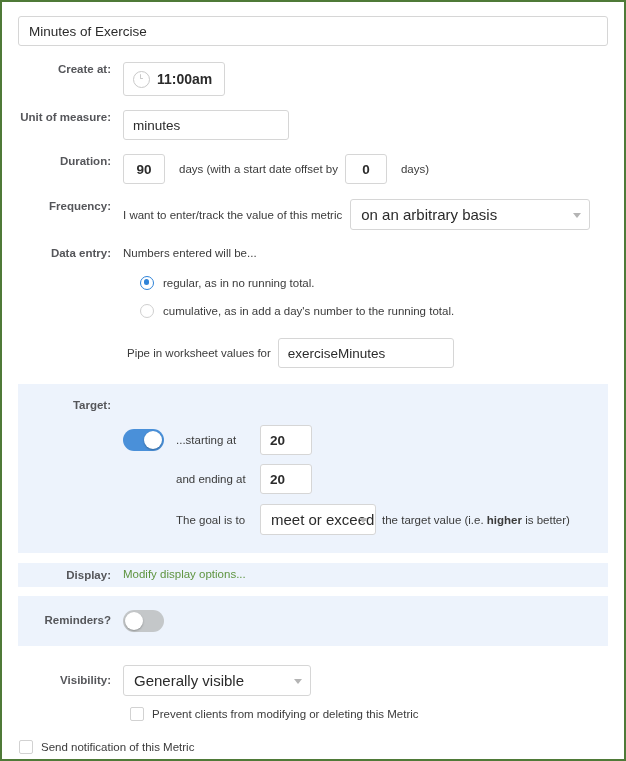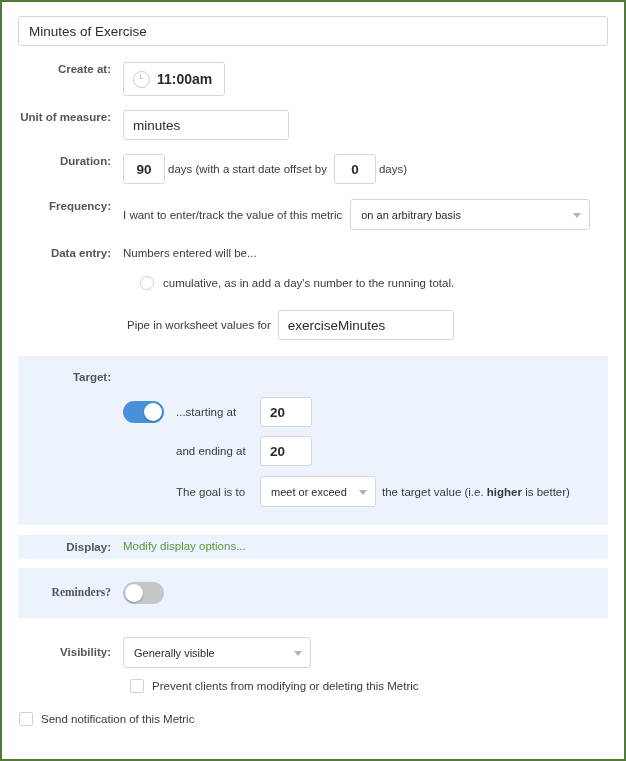--- a/index.html
+++ b/index.html
@@ -115,35 +115,35 @@
     border-radius: 1px;
   }
   .clock::before { width: 1.4px; height: 4.4px; left: 5.6px; top: 2.6px; }
   .clock::after  { width: 3.6px; height: 1.4px; left: 5.6px; top: 6.0px; }
 
   .inline-t {
     font-size: 11.5px;
     color: #3b3b3b;
     line-height: 14px;
   }
-  .inline-t.pad-l { margin-left: 3px; }
+  .inline-t.pad-l { margin-left: 14px; }
   .inline-t.pad-r { margin-right: 7px; }
 
   
   .sel {
     position: relative;
     box-sizing: border-box;
     border: 1px solid #d6d6d6;
     border-radius: 3px;
     background: #fff;
     height: 31px;
     display: flex;
     align-items: center;
     padding: 0 24px 0 10px;
-    font-size: 11px;
+    font-size: 15px;
     color: #2b2b2b;
     white-space: nowrap;
   }
   .sel .caret {
     position: absolute;
     right: 8px;
     top: 50%;
     margin-top: -2px;
     width: 0; height: 0;
     border-left: 4px solid transparent;
@@ -281,20 +281,24 @@
         </div>
       </div>
     </div>
 
     <div class="row" style="margin-top:16px;">
       <div class="lbl">Data entry:</div>
       <div class="ctl" style="display:block;">
         <div class="inline-t">Numbers entered will be...</div>
 
         <div style="margin-top:11px; margin-left:17px;">
+          <div class="radio-line">
+            <span class="radio on"></span>
+            <span class="radio-txt">regular, as in no running total.</span>
+          </div>
           <div class="radio-line" style="margin-top:5px;">
             <span class="radio"></span>
             <span class="radio-txt">cumulative, as in add a day's number to the running total.</span>
           </div>
         </div>
 
         <div style="display:flex; align-items:center; margin-top:16px; margin-left:4px;">
           <span class="inline-t pad-r">Pipe in worksheet values for</span>
           <input class="txt pipe" type="text" value="exerciseMinutes" placeholder="field name" style="">
         </div>
@@ -333,21 +337,21 @@
 
     <div class="panel" style="margin-top:10px; padding:5px 0;">
       <div class="row" style="padding:0;">
         <div class="lbl">Display:</div>
         <div class="ctl">
           <a class="link">Modify display options...</a>
         </div>
       </div>
     </div>
 
-    <div class="panel" style="margin-top:9px; padding:14px 0;font-family:Liberation Serif, serif;">
+    <div class="panel" style="margin-top:9px; padding:14px 0;">
       <div class="row" style="padding:0;">
         <div class="lbl" style="padding-top:3px;">Reminders?</div>
         <div class="ctl">
           <div class="toggle off">
             <span class="knob"></span>
           </div>
         </div>
       </div>
     </div>
 

